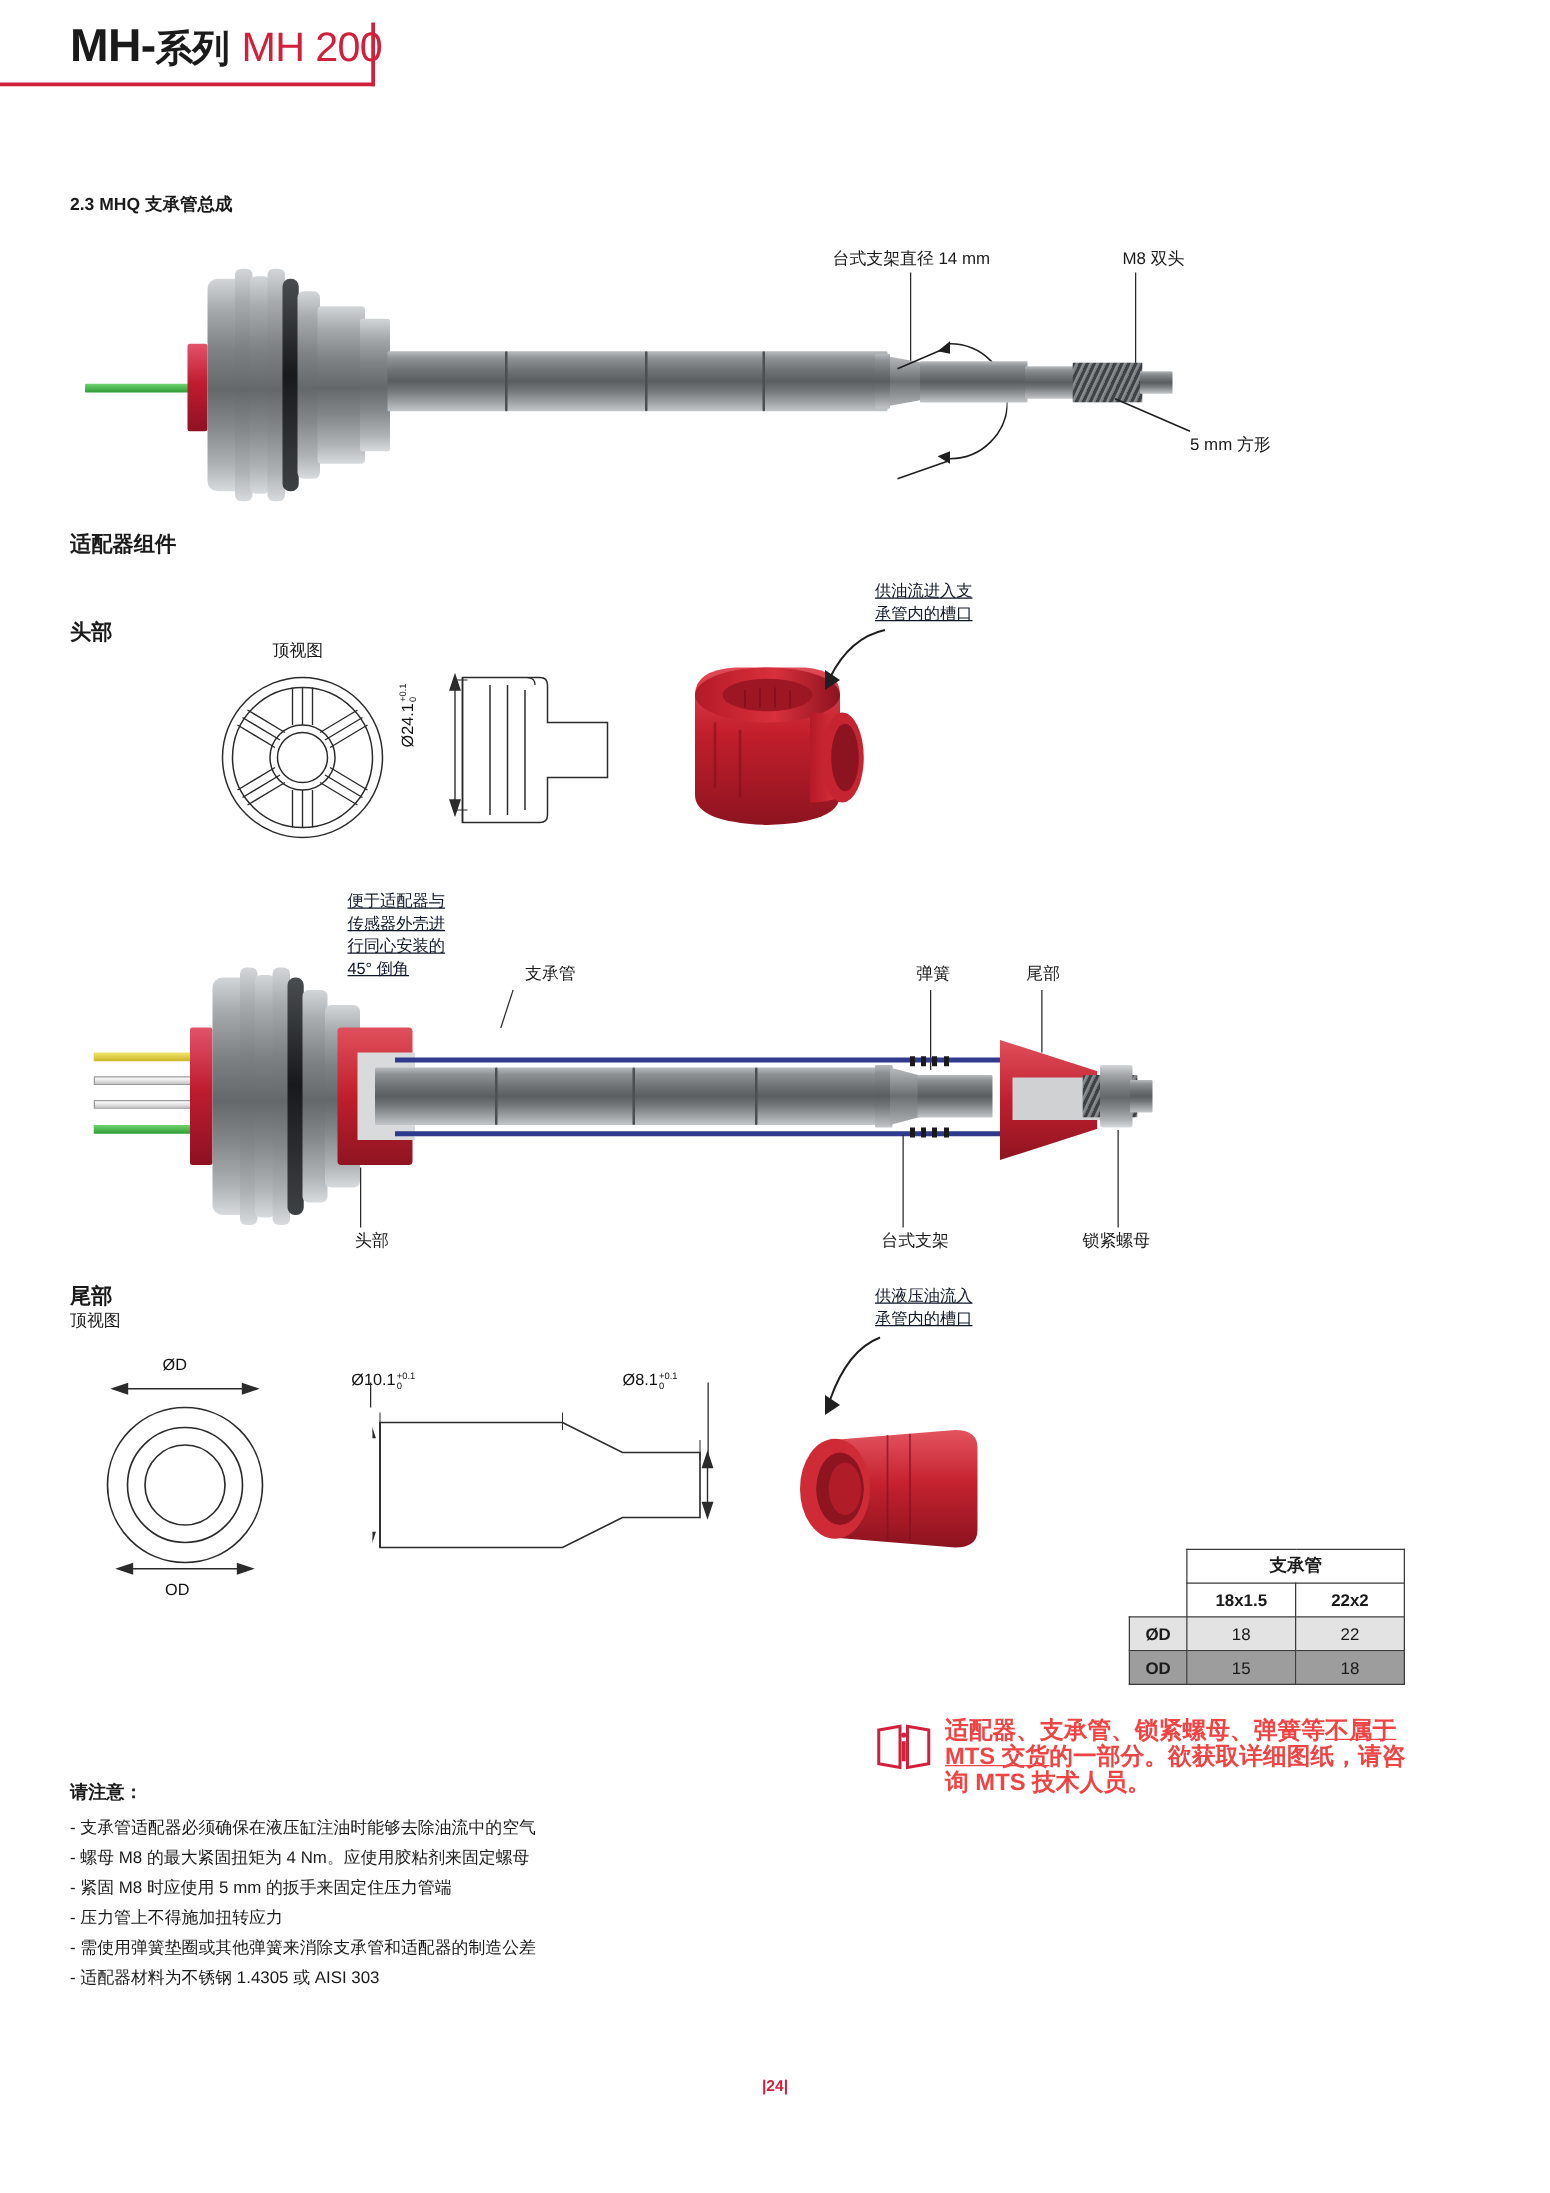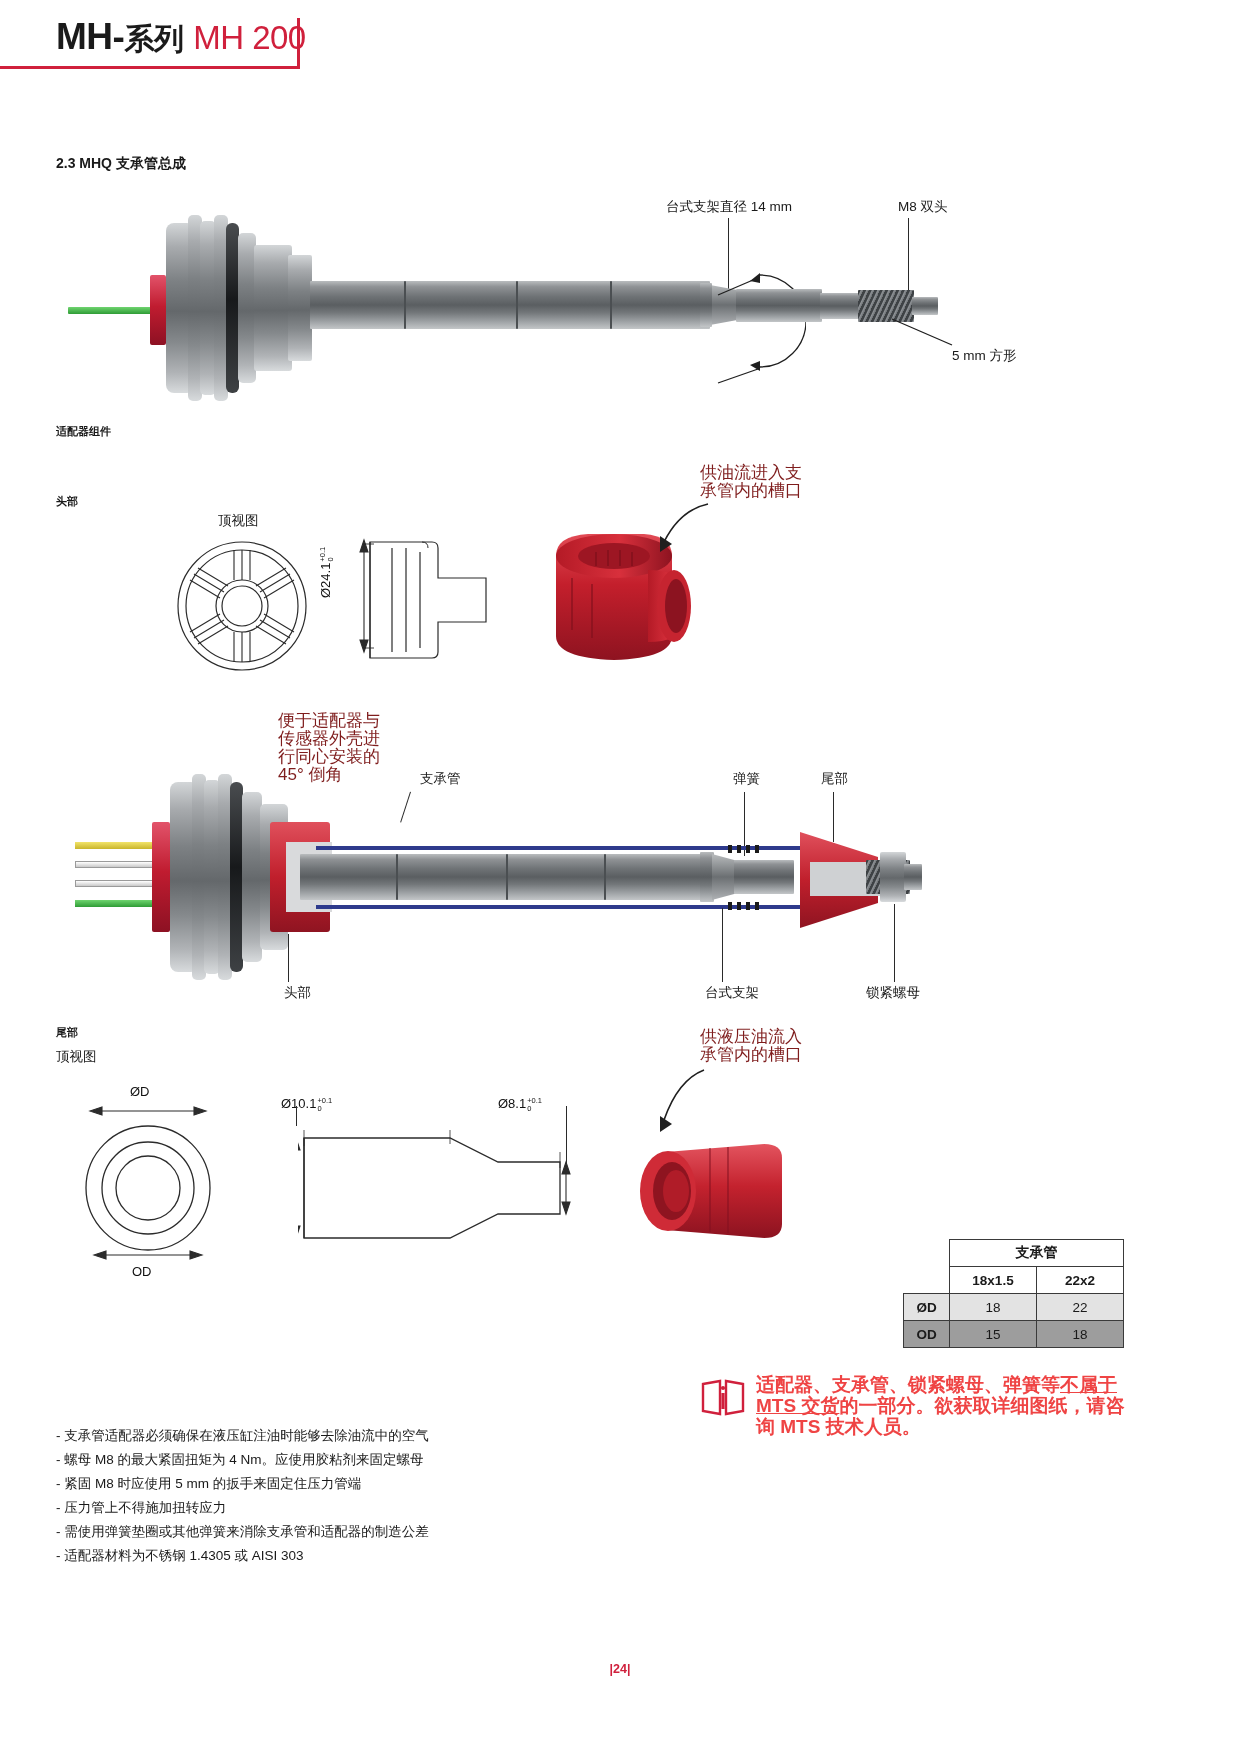--- a/index.html
+++ b/index.html
@@ -27,23 +27,23 @@
     position:absolute; left:56px; top:16px;
     font-size:37px; font-weight:bold; letter-spacing:-0.5px;
     white-space:nowrap;
   }
   #header-title .t-black { color:#1a1a1a;margin-top:40px; }
   #header-title .t-series { color:#1a1a1a; font-size:30px; }
   #header-title .t-red { color:#d0203c; font-weight:normal; font-size:33px; }
 
   
   .sect-title { position:absolute; font-size:14px; font-weight:bold; white-space:nowrap; }
-  .sub-title  { position:absolute; font-size:11px; font-weight:bold; white-space:nowrap; }
+  .sub-title  { position:absolute; font-size:17px; font-weight:bold; white-space:nowrap; }
   .lbl        { position:absolute; font-size:13.5px; white-space:nowrap; color:#1a1a1a; }
-  .lbl-ml     { position:absolute; font-size:17px; color:#7f1d1d; line-height:18px; }
+  .lbl-ml     { position:absolute; font-size:13px; color:#0f172a; line-height:18px;text-decoration:underline; }
   .dim        { position:absolute; font-size:13px; white-space:nowrap; color:#111; }
   .lead       { position:absolute; background:#2a2a2a; }
 
   
   #fig1 { position:absolute; left:0; top:185px; width:980px; height:215px; }
 
   .rod-body {
     position:absolute;
     background:linear-gradient(to bottom,
       #b9bcbe 0%, #8f9295 12%, #6f7376 32%, #5a5e61 50%,
@@ -491,20 +491,21 @@
     <rect x="21.4" y="15" width="3.2" height="16" fill="#d0203c"></rect>
   </svg>
   <div id="note-text">
     <span>适配器、支承管、锁紧螺母、弹簧等</span><u>不属于</u><br>
     <u>MTS 交货</u><span>的一部分。欲获取详细图纸，请咨</span><br>
     <span>询 MTS 技术人员。</span>
   </div>
 </div>
 
 <div id="notes">
+  <div id="notes-title">请注意：</div>
   <ul>
     <li>- 支承管适配器必须确保在液压缸注油时能够去除油流中的空气</li>
     <li>- 螺母 M8 的最大紧固扭矩为 4 Nm。应使用胶粘剂来固定螺母</li>
     <li>- 紧固 M8 时应使用 5 mm 的扳手来固定住压力管端</li>
     <li>- 压力管上不得施加扭转应力</li>
     <li>- 需使用弹簧垫圈或其他弹簧来消除支承管和适配器的制造公差</li>
     <li>- 适配器材料为不锈钢 1.4305 或 AISI 303</li>
   </ul>
 </div>
 

